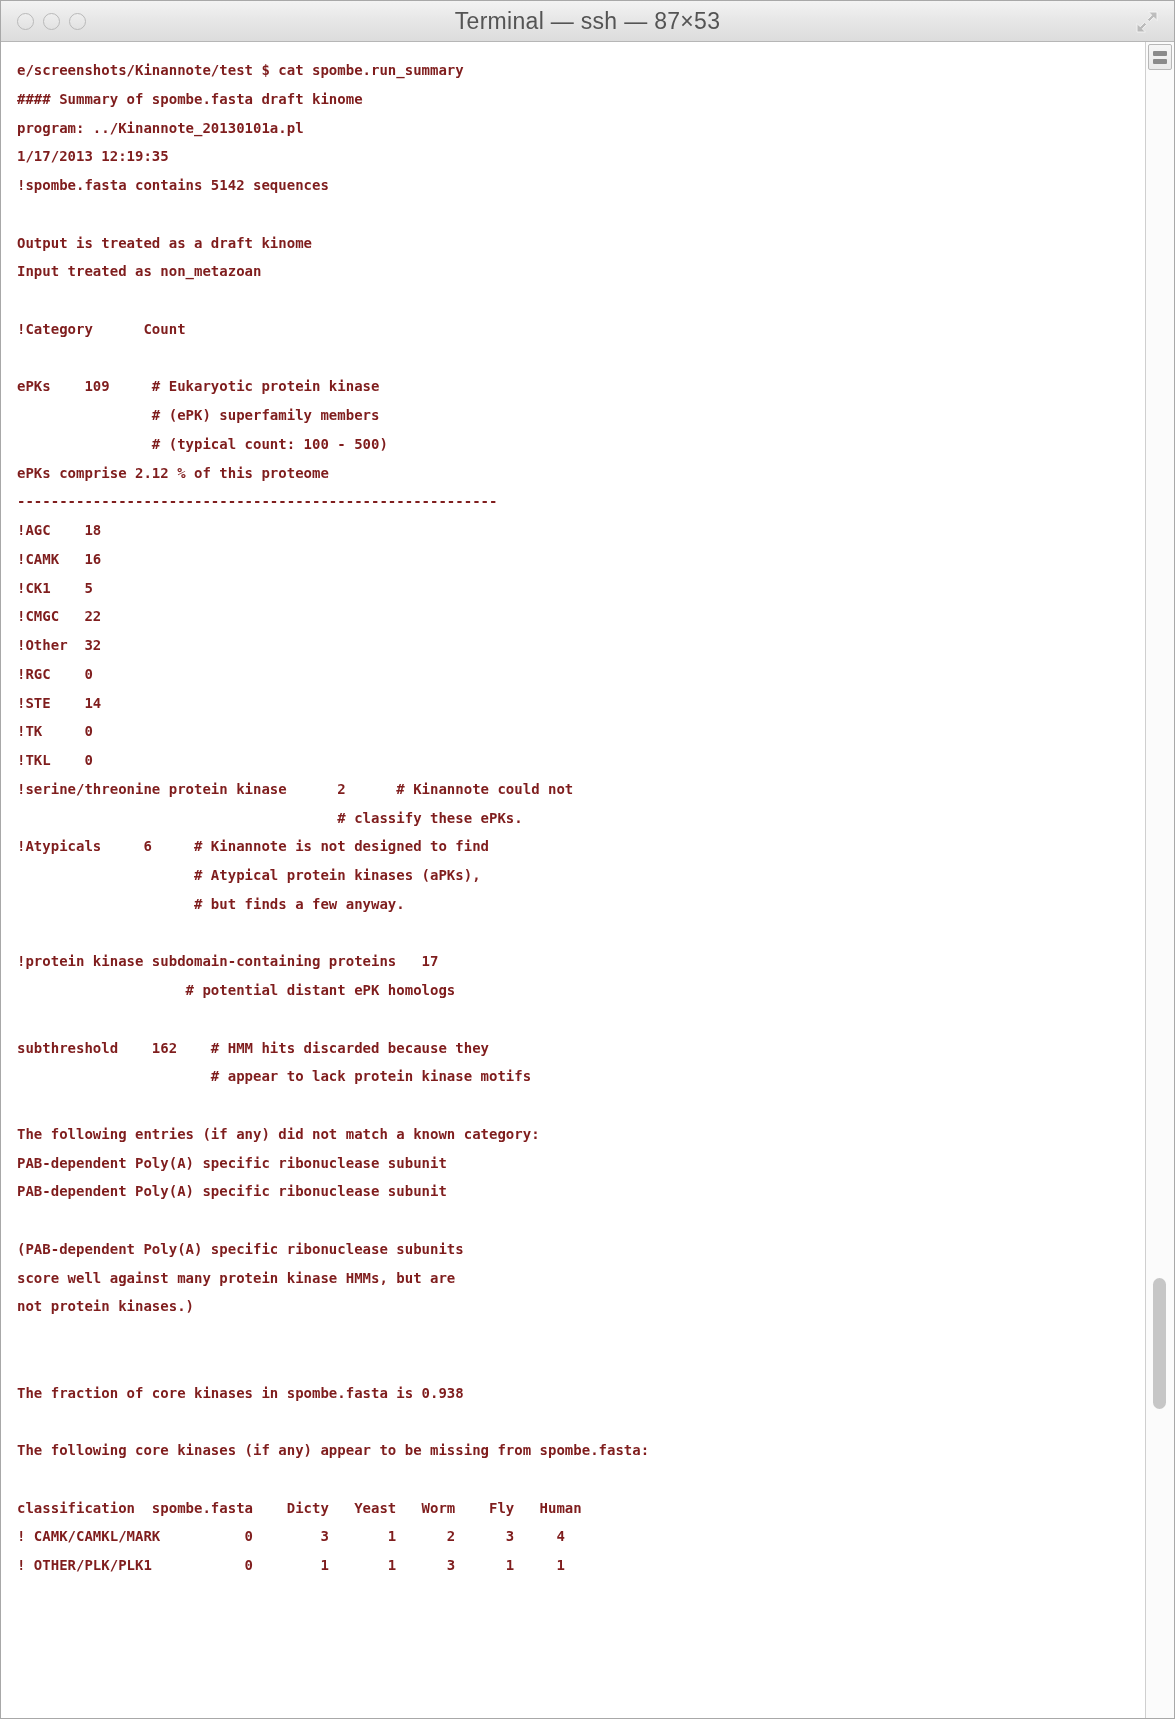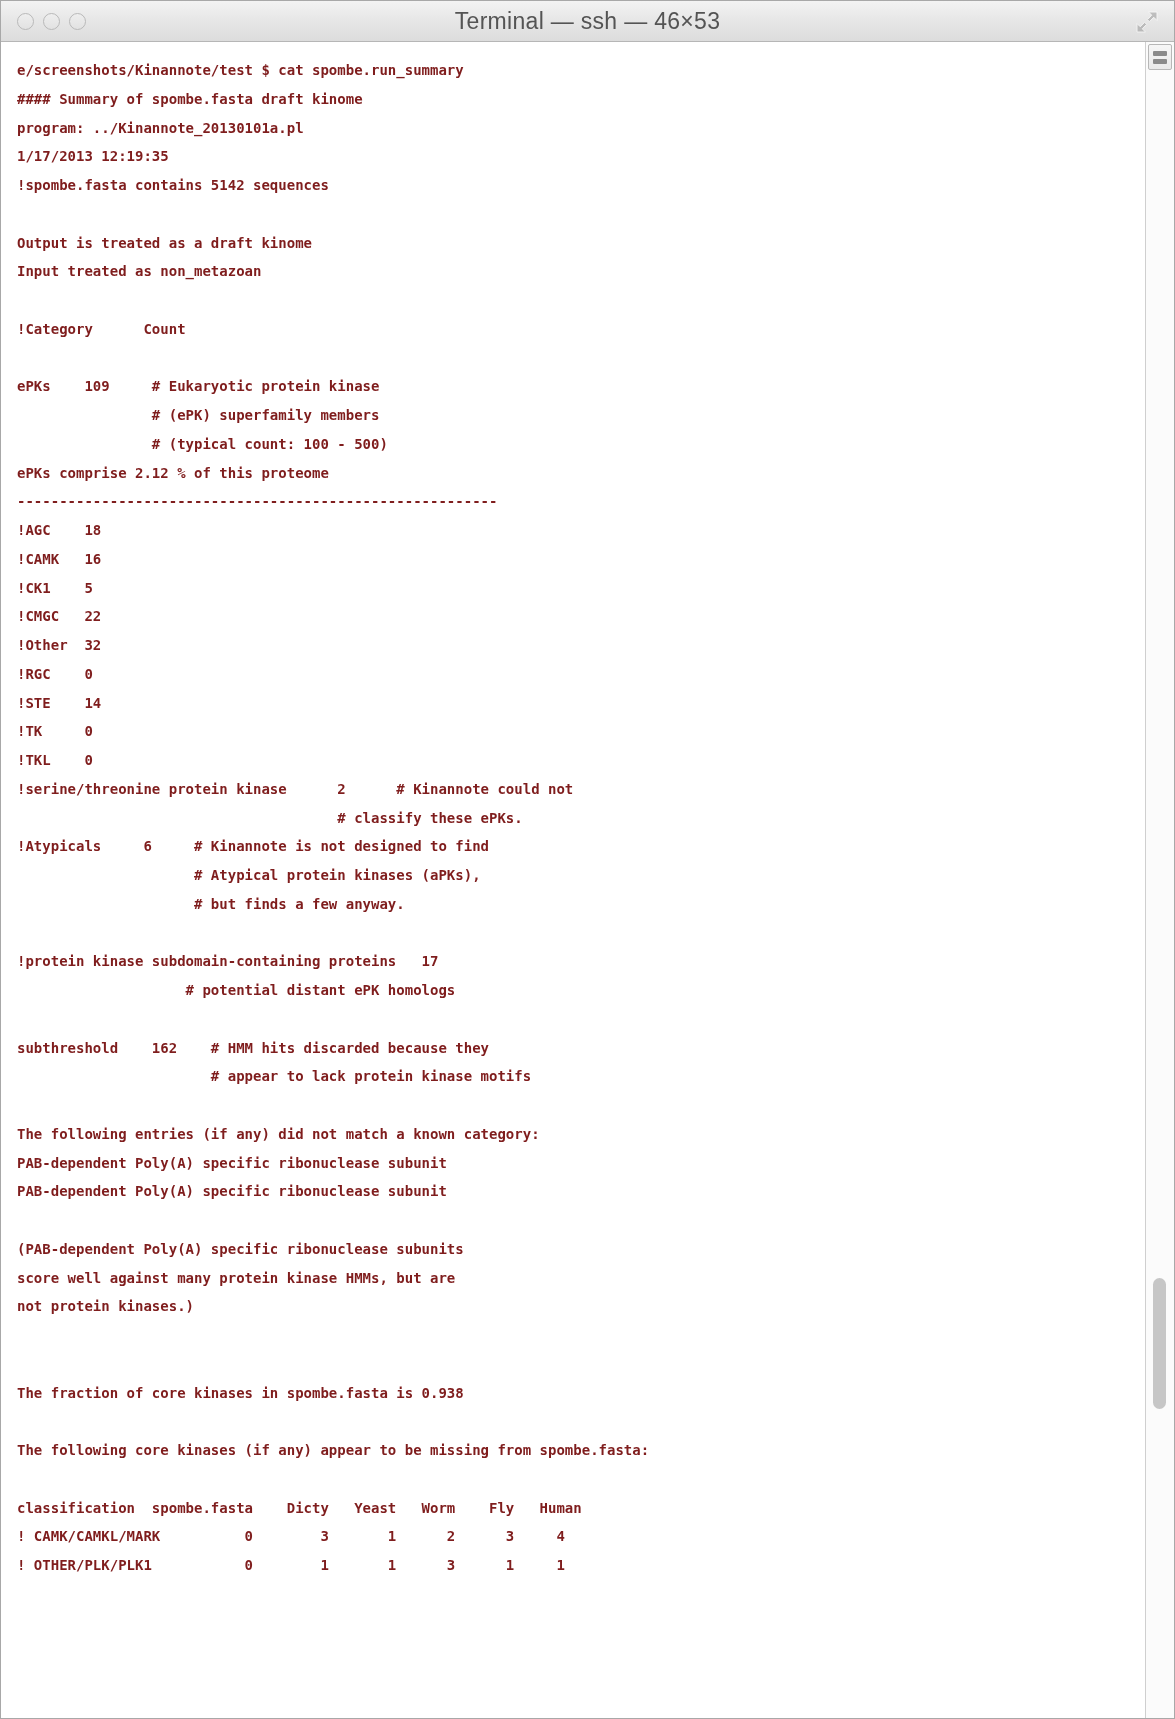--- a/index.html
+++ b/index.html
@@ -151,21 +151,21 @@
 
 <div class="window">
 
   <div class="titlebar">
     <div class="traffic-lights">
       <span class="light"></span>
       <span class="light"></span>
       <span class="light"></span>
     </div>
 
-    <div class="title-text">Terminal — ssh — 46×53</div>
+    <div class="title-text">Terminal — ssh — 87×53</div>
 
     <div class="expand-btn">
       <svg width="26" height="26" viewBox="0 0 26 26" aria-hidden="true">
         <path d="M14.5 3 H23 V11.5 L19.8 8.3 L15.4 12.7 L13.3 10.6 L17.7 6.2 Z" fill="#9a9a9a" stroke="#ffffff" stroke-width="1"></path>
         <path d="M11.5 23 H3 V14.5 L6.2 17.7 L10.6 13.3 L12.7 15.4 L8.3 19.8 Z" fill="#9a9a9a" stroke="#ffffff" stroke-width="1"></path>
       </svg>
     </div>
   </div>
 
   <div class="body-area">

